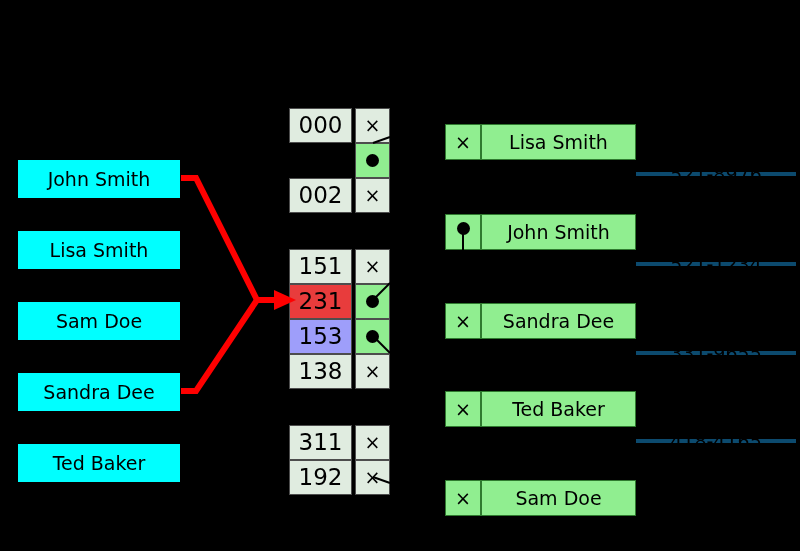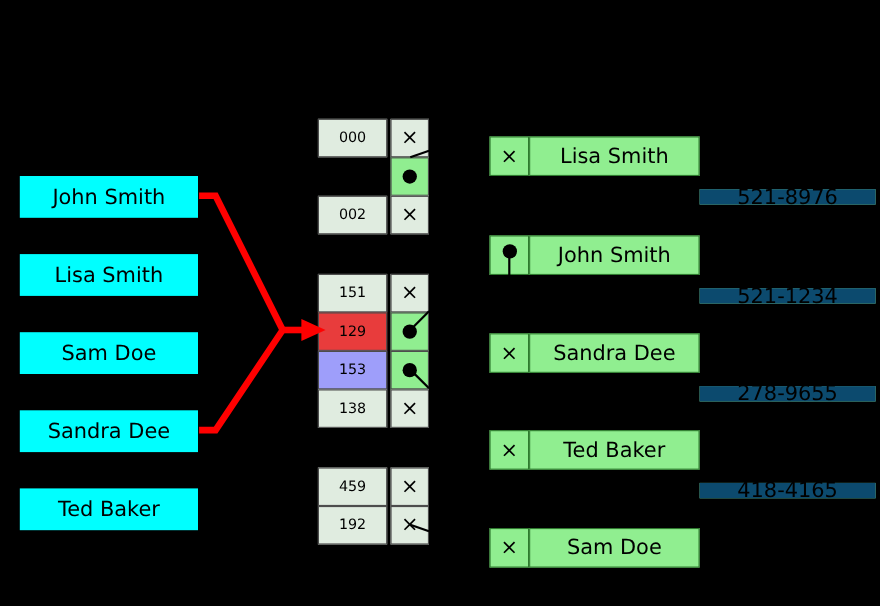--- a/index.html
+++ b/index.html
@@ -46,21 +46,21 @@
     top: 0;
     width: 63px;
     height: 35px;
     box-sizing: border-box;
     border: 1px solid #4d4d4d;
     background: #e0ece0;
     color: #000000;
     display: flex;
     align-items: center;
     justify-content: center;
-    font-size: 13px;
+    font-size: 23px;
     line-height: 1;
   }
   .bucket-index.highlight-red { background: #e83c3c; }
   .bucket-index.highlight-purple { background: #9e9efa; }
   .bucket-slot {
     position: absolute;
     left: 66px;
     top: 0;
     width: 35px;
     height: 35px;
@@ -113,21 +113,21 @@
     display: flex;
     align-items: center;
     justify-content: center;
     font-size: 19px;
     line-height: 1;
     white-space: nowrap;
   }
   .rec-phone {
     width: 160px;
     box-sizing: border-box;
-    border: 7px solid #0c4a6e;
+    border: 2px solid #0c4a6e;
     background: #90ee90;
     color: #000000;
     display: flex;
     align-items: center;
     justify-content: center;
     font-size: 19px;
     line-height: 1;
     white-space: nowrap;
     margin-top: 48px;
   }
@@ -198,40 +198,40 @@
       <div class="bucket-slot">×</div>
     </div>
   </div>
 
   <div class="bucket-group" style="top:249px">
     <div class="bucket-row">
       <div class="bucket-index">151</div>
       <div class="bucket-slot">×</div>
     </div>
     <div class="bucket-row">
-      <div class="bucket-index highlight-red">129</div>
+      <div class="bucket-index highlight-red">231</div>
       <div class="bucket-slot filled">
         <span class="slot-dot"></span>
       </div>
     </div>
     <div class="bucket-row">
       <div class="bucket-index highlight-purple">153</div>
       <div class="bucket-slot filled">
         <span class="slot-dot"></span>
       </div>
     </div>
     <div class="bucket-row">
       <div class="bucket-index">138</div>
       <div class="bucket-slot">×</div>
     </div>
   </div>
 
   <div class="bucket-group" style="top:425px">
     <div class="bucket-row">
-      <div class="bucket-index">459</div>
+      <div class="bucket-index">311</div>
       <div class="bucket-slot">×</div>
     </div>
     <div class="bucket-row">
       <div class="bucket-index">192</div>
       <div class="bucket-slot">×</div>
     </div>
   </div>
 
   <div class="record" style="top:124px">
     <div class="rec-mark">×</div>
@@ -244,21 +244,21 @@
       <span class="rec-dot"></span>
       <span class="rec-stem"></span>
     </div>
     <div class="rec-name">John Smith</div>
     <div class="rec-phone">521-1234</div>
   </div>
 
   <div class="record" style="top:303px">
     <div class="rec-mark">×</div>
     <div class="rec-name">Sandra Dee</div>
-    <div class="rec-phone">278-9655</div>
+    <div class="rec-phone">331-9655</div>
   </div>
 
   <div class="record" style="top:391px">
     <div class="rec-mark">×</div>
     <div class="rec-name">Ted Baker</div>
     <div class="rec-phone">418-4165</div>
   </div>
 
   <div class="record" style="top:480px">
     <div class="rec-mark">×</div>

